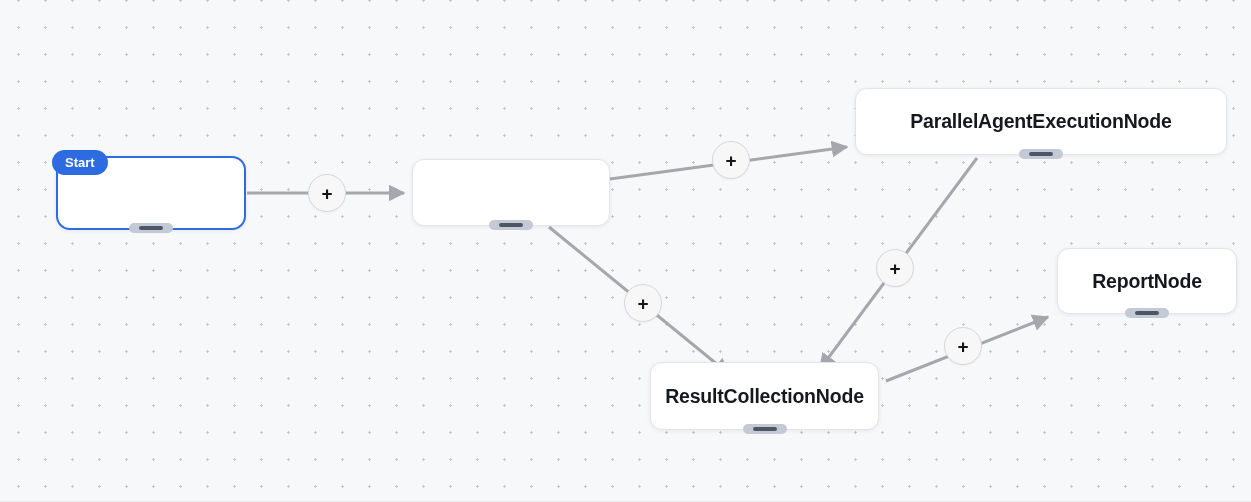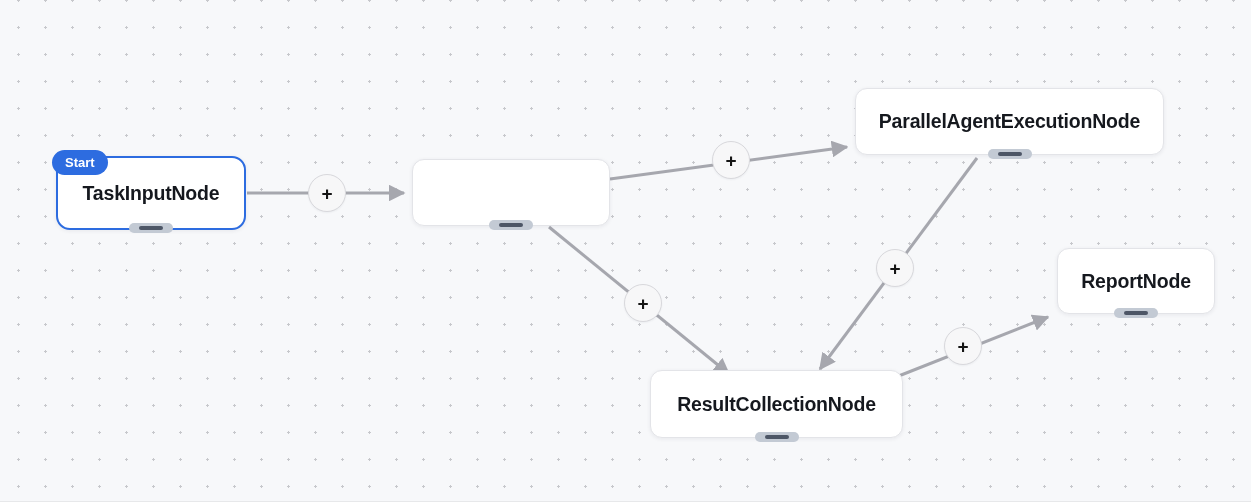--- a/index.html
+++ b/index.html
@@ -62,43 +62,42 @@
         <path d="M 247,193 L 404,193" class="edge" marker-end="url(#arrowhead)"></path>
         <path d="M 610,179 L 847,147" class="edge" marker-end="url(#arrowhead)"></path>
         <path d="M 549,227 L 729,374" class="edge" marker-end="url(#arrowhead)"></path>
         <path d="M 977,158 L 820,369" class="edge" marker-end="url(#arrowhead)"></path>
         <path d="M 886,381 L 1048,317" class="edge" marker-end="url(#arrowhead)"></path>
       </g>
   </svg>
   <div>
       <div class="node start" style="left: 56px; top: 156px; width: 190px; height: 74px;">
         <div class="badge">Start</div>
-        <span class="label">TaskInputNode</span>
         <div class="handle">
           <div class="bar"></div>
         </div>
       </div>
       <div class="node" style="left: 412px; top: 159px; width: 198px; height: 67px;">
         <div class="handle">
           <div class="bar"></div>
         </div>
       </div>
-      <div class="node" style="left: 855px; top: 88px; width: 309px; height: 67px;">
+      <div class="node" style="left: 855px; top: 88px; width: 372px; height: 67px;">
         <span class="label">ParallelAgentExecutionNode</span>
         <div class="handle">
           <div class="bar"></div>
         </div>
       </div>
-      <div class="node" style="left: 1057px; top: 248px; width: 158px; height: 66px;">
+      <div class="node" style="left: 1057px; top: 248px; width: 180px; height: 66px;">
         <span class="label">ReportNode</span>
         <div class="handle">
           <div class="bar"></div>
         </div>
       </div>
-      <div class="node" style="left: 650px; top: 370px; width: 253px; height: 68px;">
+      <div class="node" style="left: 650px; top: 362px; width: 229px; height: 68px;">
         <span class="label">ResultCollectionNode</span>
         <div class="handle">
           <div class="bar"></div>
         </div>
       </div>
     </div>
   <div>
       <div class="plus-btn" style="left: 327px; top: 193px;">
         <span>+</span>
       </div>

